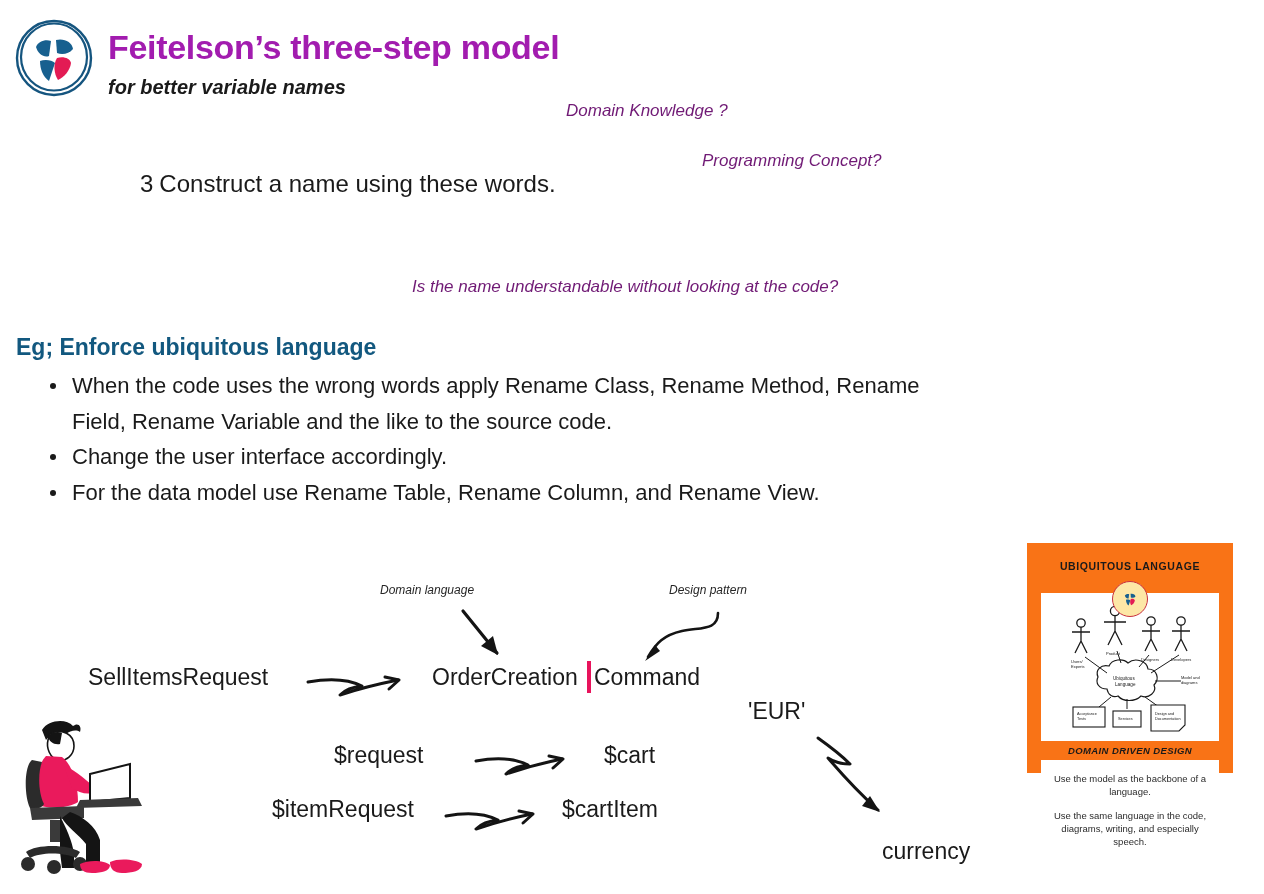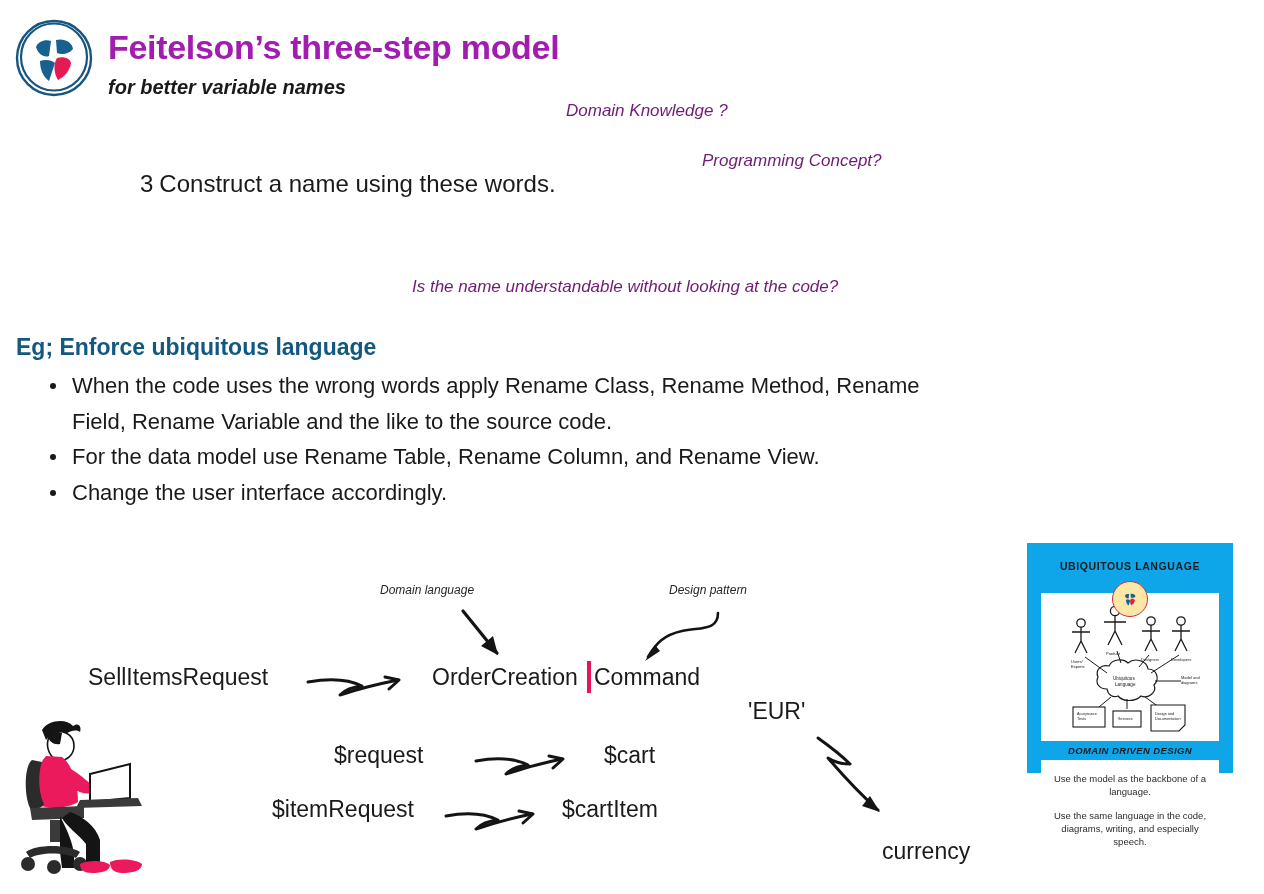--- a/index.html
+++ b/index.html
@@ -163,21 +163,21 @@
     height: 170px;
   }
 
   
   #ubiquitous-card {
     position: absolute;
     left: 1027px;
     top: 543px;
     width: 206px;
     height: 230px;
-    background: #0ea5e9;
+    background: #f97316;
     padding: 10px;
     box-sizing: border-box;
   }
   #card-title {
     position: absolute;
     left: 0; right: 0; top: 17px;
     text-align: center;
     font-size: 10.5px;
     font-weight: bold;
     letter-spacing: 0.6px;
@@ -259,22 +259,22 @@
 
   <div id="steps">
     <div class="step-line">
       <span class="step-num">3</span><span>Construct a name using these words.</span>
     </div>
   </div>
 
   <div id="eg-heading">Eg; Enforce ubiquitous language</div>
   <ul id="eg-bullets">
     <li>When the code uses the wrong words apply Rename Class, Rename Method, Rename Field, Rename Variable and the like to the source code.</li>
+    <li>Change the user interface accordingly.</li>
     <li>For the data model use Rename Table, Rename Column, and Rename View.</li>
-    <li>Change the user interface accordingly.</li>
   </ul>
 
   <div class="diagram-annot" id="annot-domain-language">Domain language</div>
   <div class="diagram-annot" id="annot-design-pattern">Design pattern</div>
 
   <div class="diagram-label" id="lbl-sellitemsrequest">SellItemsRequest</div>
   <div class="diagram-label" id="lbl-ordercreation">OrderCreation</div>
   <div class="diagram-label" id="lbl-command">Command</div>
   <div id="pink-divider"></div>
 

